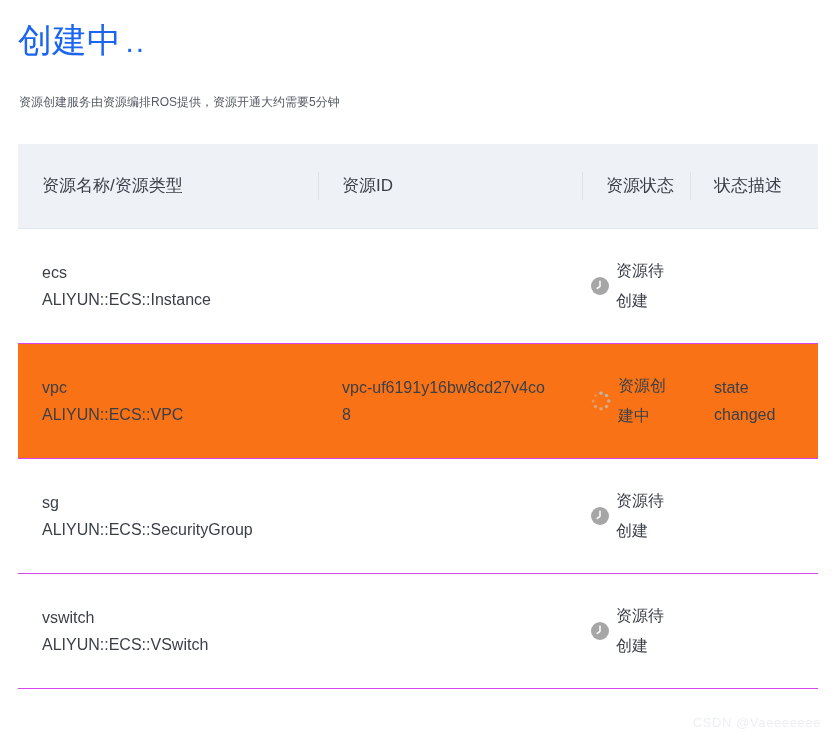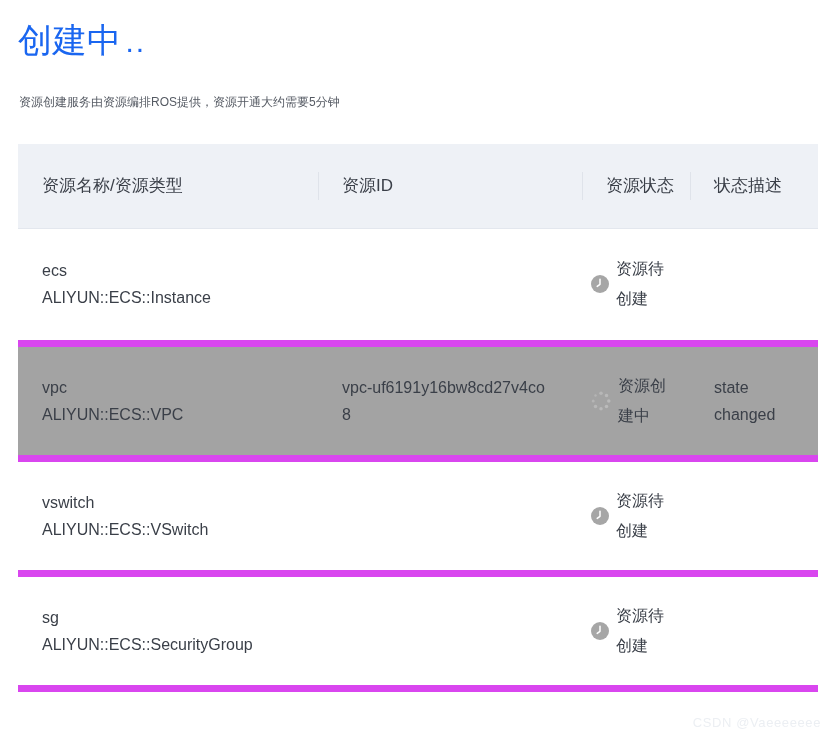--- a/index.html
+++ b/index.html
@@ -91,25 +91,25 @@
   table.res-table thead th:first-child .divider { display: none; }
 
   table.res-table tbody td {
     font-size: 16px;
     line-height: 27px;
     color: #3a3f48;
     vertical-align: middle;
     height: 115px;
     padding: 0 0 0 24px;
     box-sizing: border-box;
-    border-bottom: 7px solid #d946ef;
+    border-bottom: 1px solid #d946ef;
     background: #ffffff;
   }
   table.res-table tbody tr.striped td {
-    background: #a3a3a3;
+    background: #f97316;
   }
 
   .col-name  { width: 300px; }
   .col-id    { width: 264px; }
   .col-state { width: 108px; }
   .col-desc  { width: 128px; }
 
   .res-name  { display: block; }
   .res-type  { display: block; }
 
@@ -251,44 +251,44 @@
               <span class="status-text">资源创建中</span>
             </span>
           </td>
           <td>
             <span class="desc-text">state changed</span>
           </td>
         </tr>
 
         <tr>
           <td>
-            <span class="res-name">vswitch</span>
-            <span class="res-type">ALIYUN::ECS::VSwitch</span>
+            <span class="res-name">sg</span>
+            <span class="res-type">ALIYUN::ECS::SecurityGroup</span>
           </td>
           <td>
             <span class="res-id"></span>
           </td>
           <td class="status-cell">
             <span class="status-inner">
               <svg class="icon-clock" viewBox="0 0 20 20">
                 <circle cx="10" cy="10" r="9" fill="#a6a6a6"></circle>
                 <path d="M10 5.2 L10 10.3 L7.2 12.4" stroke="#ffffff" stroke-width="1.5" fill="none" stroke-linecap="round" stroke-linejoin="round"></path>
               </svg>
               <span class="status-text">资源待创建</span>
             </span>
           </td>
           <td>
             <span class="desc-text"></span>
           </td>
         </tr>
 
         <tr>
           <td>
-            <span class="res-name">sg</span>
-            <span class="res-type">ALIYUN::ECS::SecurityGroup</span>
+            <span class="res-name">vswitch</span>
+            <span class="res-type">ALIYUN::ECS::VSwitch</span>
           </td>
           <td>
             <span class="res-id"></span>
           </td>
           <td class="status-cell">
             <span class="status-inner">
               <svg class="icon-clock" viewBox="0 0 20 20">
                 <circle cx="10" cy="10" r="9" fill="#a6a6a6"></circle>
                 <path d="M10 5.2 L10 10.3 L7.2 12.4" stroke="#ffffff" stroke-width="1.5" fill="none" stroke-linecap="round" stroke-linejoin="round"></path>
               </svg>

